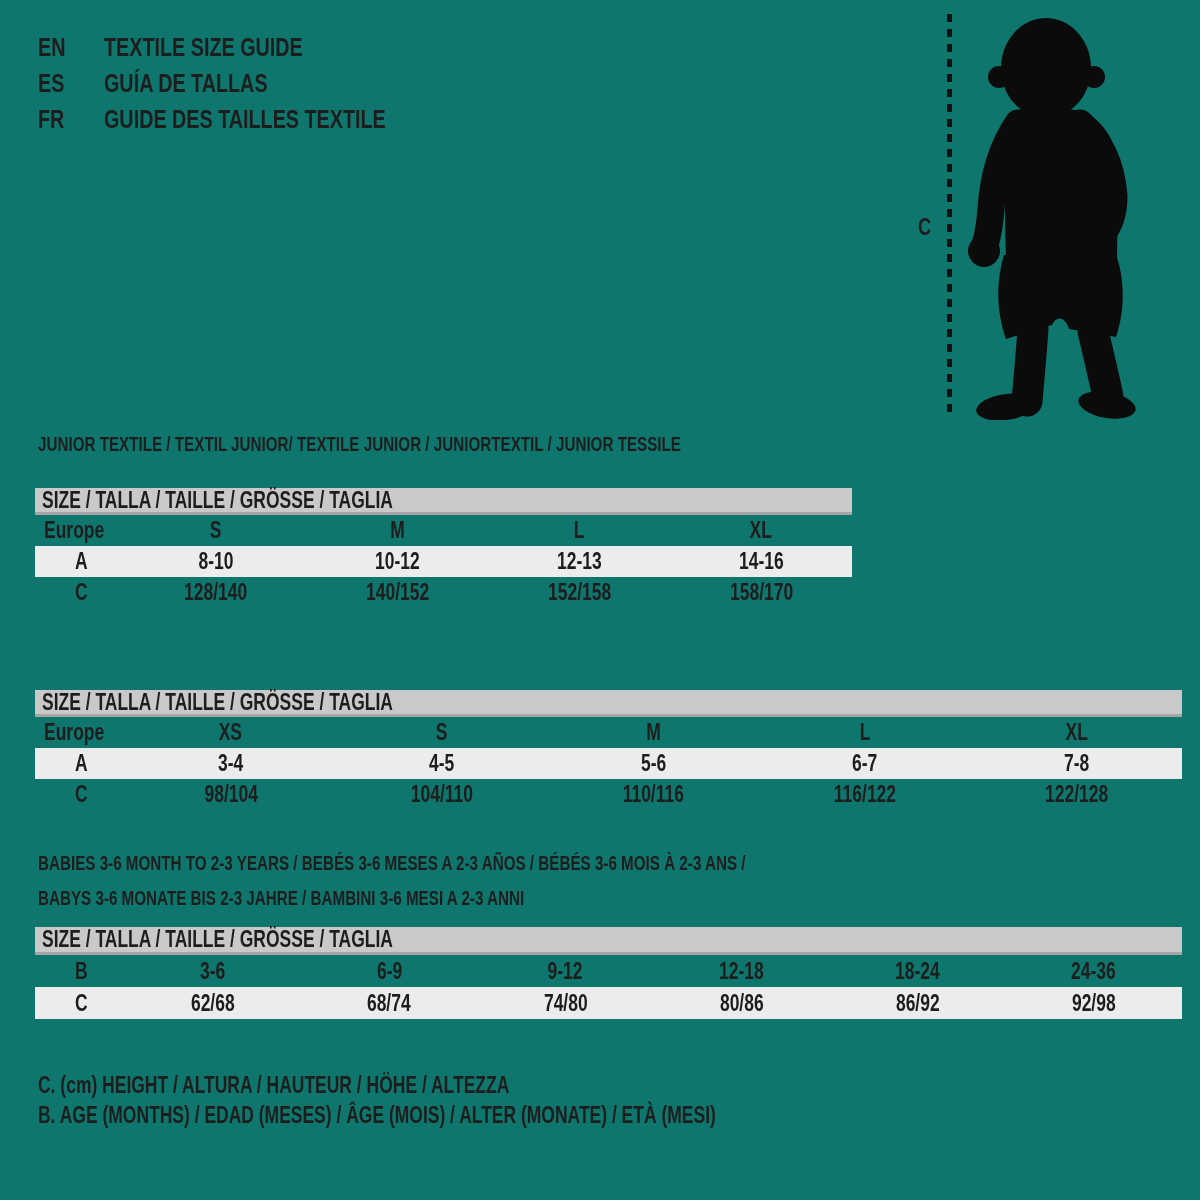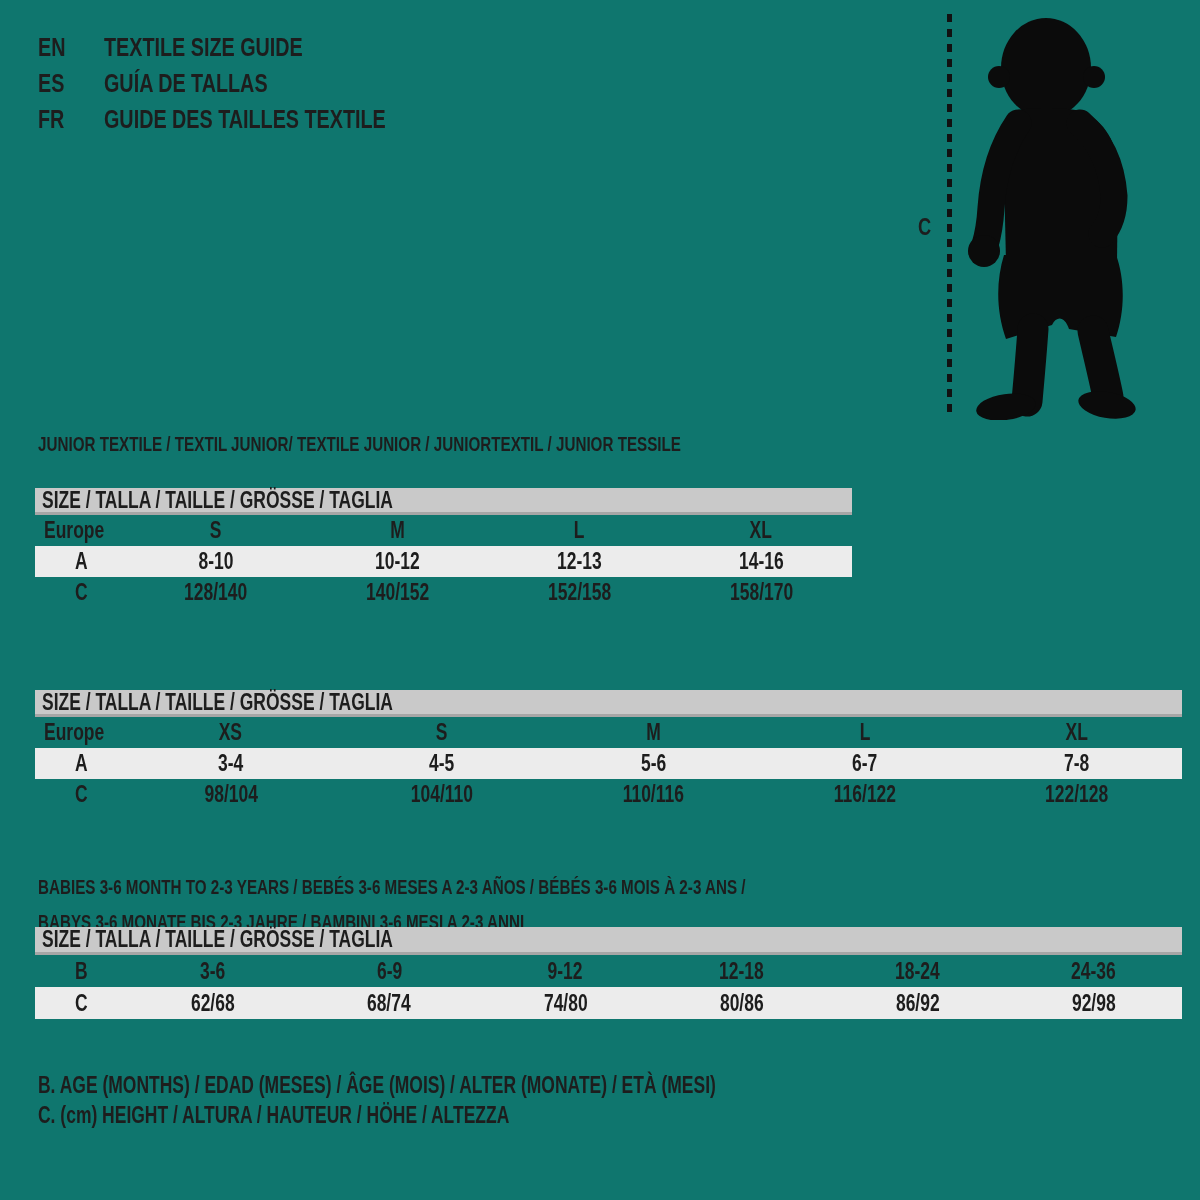--- a/index.html
+++ b/index.html
@@ -152,21 +152,21 @@
       <td class="lbl"><span class="cx">C</span></td>
       <td><span class="cxc">98/104</span></td>
       <td><span class="cxc">104/110</span></td>
       <td><span class="cxc">110/116</span></td>
       <td><span class="cxc">116/122</span></td>
       <td><span class="cxc">122/128</span></td>
     </tr>
   </tbody>
     </table>
 
-  <div class="sec-title sec-title-2l" style="left:38px;top:846px;margin-top:24px;">
+  <div class="sec-title sec-title-2l" style="left:38px;top:846px;">
     <div><span class="cx">BABIES 3-6 MONTH TO 2-3 YEARS / BEBÉS 3-6 MESES A 2-3 AÑOS / BÉBÉS 3-6 MOIS À 2-3 ANS /</span></div>
     <div><span class="cx">BABYS 3-6 MONATE BIS 2-3 JAHRE / BAMBINI 3-6 MESI A 2-3 ANNI</span></div>
   </div>
   <div class="tbl-bar" style="left:35px;top:927px;width:1147px;height:28px;">
     <span class="cx">SIZE / TALLA / TAILLE / GRÖSSE / TAGLIA</span>
   </div>
   <table class="sizes sizes-babies" style="left:35px;top:955px;width:1147px;">
     <colgroup>
         <col style="width:90px">
         <col>
@@ -193,20 +193,20 @@
       <td><span class="cxc">74/80</span></td>
       <td><span class="cxc">80/86</span></td>
       <td><span class="cxc">86/92</span></td>
       <td><span class="cxc">92/98</span></td>
     </tr>
   </tbody>
     </table>
 
   <div class="foot">
     <div>
+        <span class="cx">C. (cm) HEIGHT / ALTURA / HAUTEUR / HÖHE / ALTEZZA</span>
+      </div>
+    <div>
         <span class="cx">B. AGE (MONTHS) / EDAD (MESES) / ÂGE (MOIS) / ALTER (MONATE) / ETÀ (MESI)</span>
       </div>
-    <div>
-        <span class="cx">C. (cm) HEIGHT / ALTURA / HAUTEUR / HÖHE / ALTEZZA</span>
-      </div>
   </div>
 
 </div>
 
 </body></html>

